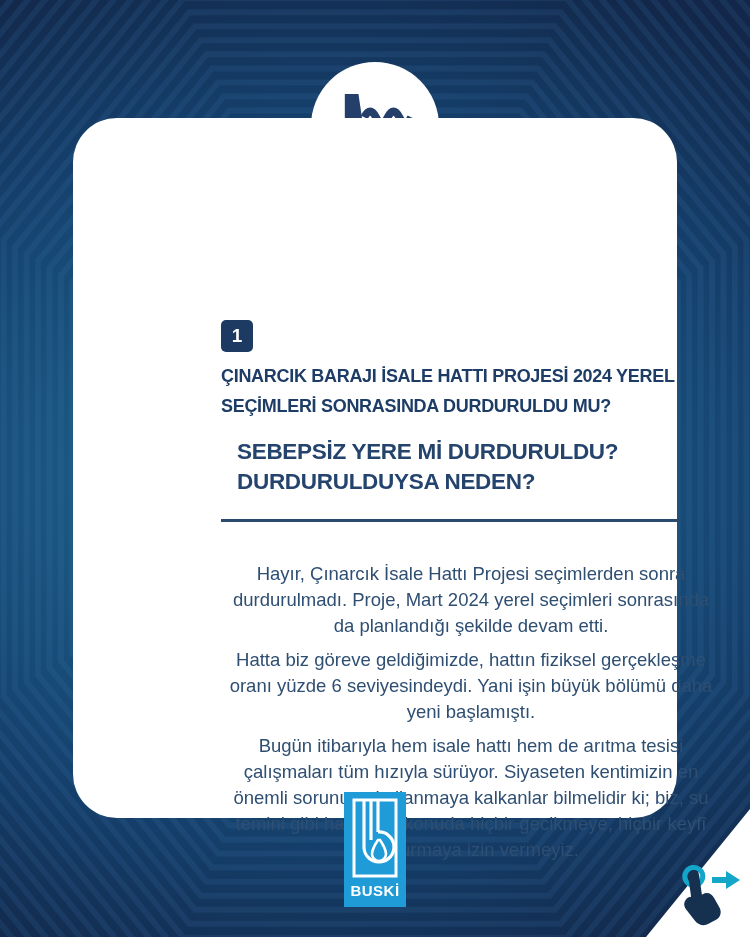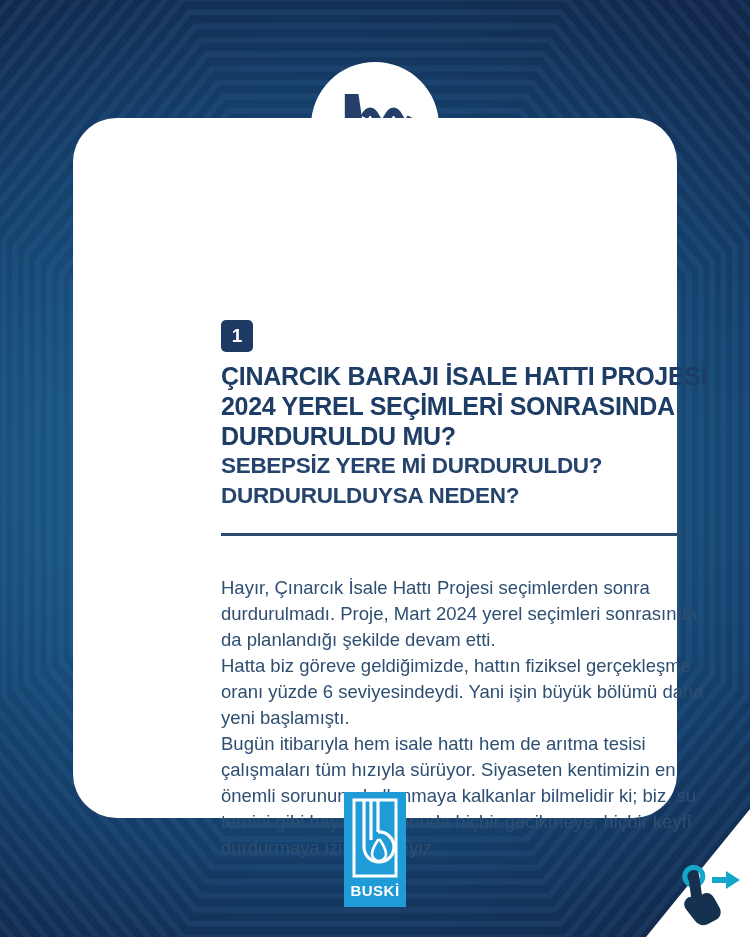--- a/index.html
+++ b/index.html
@@ -30,35 +30,35 @@
   .dam-icon{position:absolute;left:337px;top:88px;}
 
   .content{position:absolute;left:148px;top:202px;width:502px;}
 
   .badge{
     width:32px;height:32px;background:#1d3a63;border-radius:5px;
     display:flex;align-items:center;justify-content:center;
     color:#ffffff;font-weight:bold;font-size:19px;
   }
   h1.heading{
-    margin:9px 0 0 0;
-    font-size:25px;line-height:30px;font-weight:800;
+    margin:9px 0 16px 0;
+    font-size:18px;line-height:30px;font-weight:800;
     letter-spacing:-0.3px;color:#1d3c66;
   }
   h2.subheading{
-    margin:0;
+    margin:16px;
     font-size:22.5px;line-height:30px;font-weight:700;
     letter-spacing:-0.3px;color:#24436d;
   }
   .divider{
     margin-top:22px;width:460px;height:3px;background:#2b4a6f;
   }
   .body-text{margin-top:39px;width:500px;color:#2e4e72;
     font-size:18.5px;line-height:26px;}
-  .body-text p{margin:0;}
+  .body-text p{margin:8px;text-align:center;}
 
   
   .logo{position:absolute;left:344px;top:792px;width:62px;height:115px;}
 
   
   .corner{
     position:absolute;right:0;bottom:0;width:104px;height:128px;
     background:#ffffff;
     clip-path:polygon(100% 0,100% 100%,0 100%);
   }

